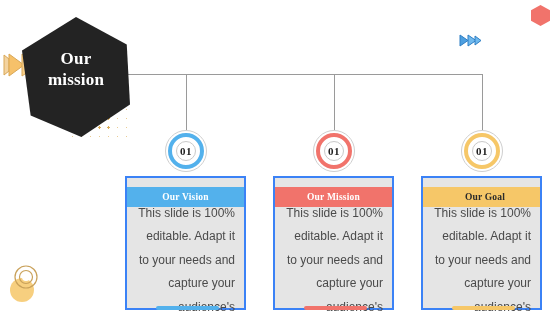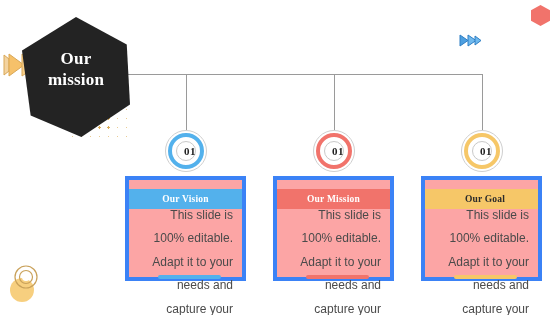--- a/index.html
+++ b/index.html
@@ -79,27 +79,27 @@
   }
   .badge .ring-color{
     position:absolute;inset:3px;border-radius:50%;border:4px solid;
   }
   .badge .ring-inner{
     position:absolute;inset:11px;border-radius:50%;border:1px solid #c9c9c9;background:#fff;
   }
   .badge .num{
     position:relative;z-index:2;
     font-family:"Liberation Serif", serif;
-    font-size:11px;font-weight:700;color:#232323;letter-spacing:.4px;padding-left:8px;
+    font-size:11px;font-weight:700;color:#232323;letter-spacing:.4px;
   }
 
   
   .card{
-    position:absolute;top:176px;width:121px;height:105px;
-    background:#fca5a5;border:4px solid #3b82f6;box-sizing:border-box;
+    position:absolute;top:176px;width:121px;height:134px;
+    background:#e5e5e5;border:2px solid #3b82f6;box-sizing:border-box;
   }
   .card-head{
     position:absolute;left:0;right:0;top:9px;height:20px;
     display:flex;align-items:center;justify-content:center;
   }
   .card-head-title{
     font-family:"Liberation Serif", serif;
     font-size:9.5px;font-weight:700;color:#ffffff;letter-spacing:.2px;
   }
   .card.goal .card-head-title{color:#2b2b2b;}

